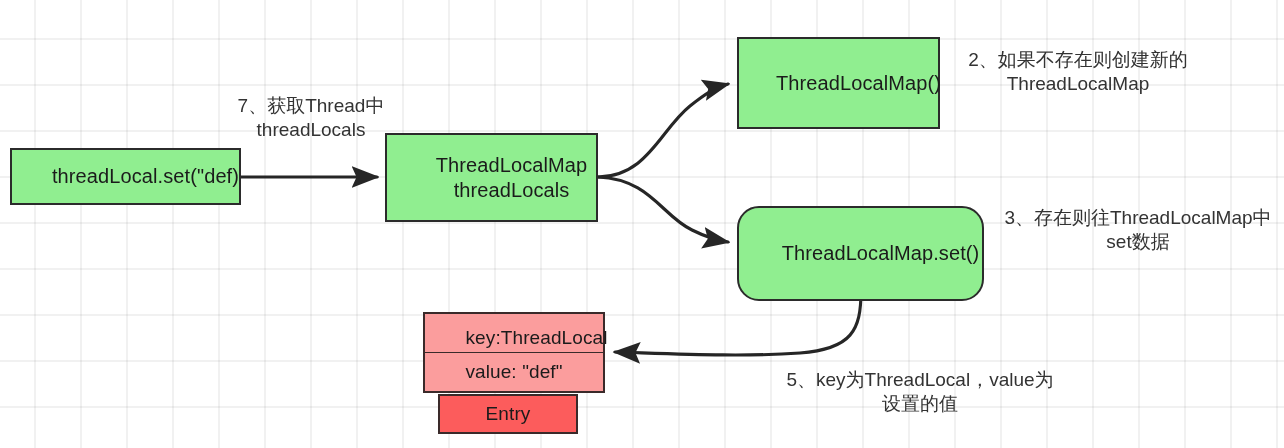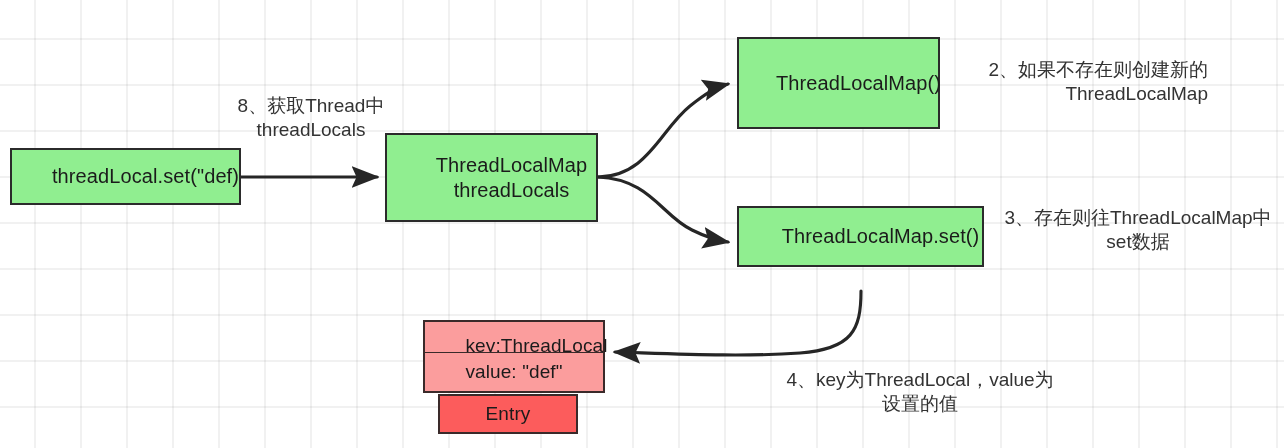--- a/index.html
+++ b/index.html
@@ -100,41 +100,41 @@
 
   <div class="node green" style="left:385px; top:133px; width:213px; height:89px;">
     <span style="white-space:pre-line;">ThreadLocalMap
 threadLocals</span>
   </div>
 
   <div class="node green" style="left:737px; top:37px; width:203px; height:92px;">
     <span>ThreadLocalMap()</span>
   </div>
 
-  <div class="node green" style="left:737px; top:206px; width:247px; height:61px;">
+  <div class="node green" style="left:737px; top:206px; width:247px; height:95px;border-radius:22px;">
     <span>ThreadLocalMap.set()</span>
   </div>
 
-  <div class="node red-cell" style="left:423px; top:320px; width:182px; height:52px;padding-left:45px;">
+  <div class="node red-cell" style="left:423px; top:312px; width:182px; height:52px;padding-left:45px;">
     <span>key:ThreadLocal</span>
   </div>
 
   <div class="node red-cell lower" style="left:423px; top:352px; width:182px; height:41px;">
     <span>value: "def"</span>
   </div>
 
   <div class="node red-entry" style="left:438px; top:394px; width:140px; height:40px;">
     <span>Entry</span>
   </div>
 
-  <div class="note" style="left:206px; top:94px; width:210px;">8、获取Thread中
+  <div class="note" style="left:206px; top:94px; width:210px;">7、获取Thread中
 threadLocals</div>
 
-  <div class="note" style="left:948px; top:58px; width:260px;text-align:right;">2、如果不存在则创建新的
+  <div class="note" style="left:948px; top:48px; width:260px;">2、如果不存在则创建新的
 ThreadLocalMap</div>
 
   <div class="note" style="left:992px; top:206px; width:292px;">3、存在则往ThreadLocalMap中
 set数据</div>
 
-  <div class="note" style="left:762px; top:368px; width:316px;">4、key为ThreadLocal，value为
+  <div class="note" style="left:762px; top:368px; width:316px;">5、key为ThreadLocal，value为
 设置的值</div>
 
 </div>
 
 </body></html>

